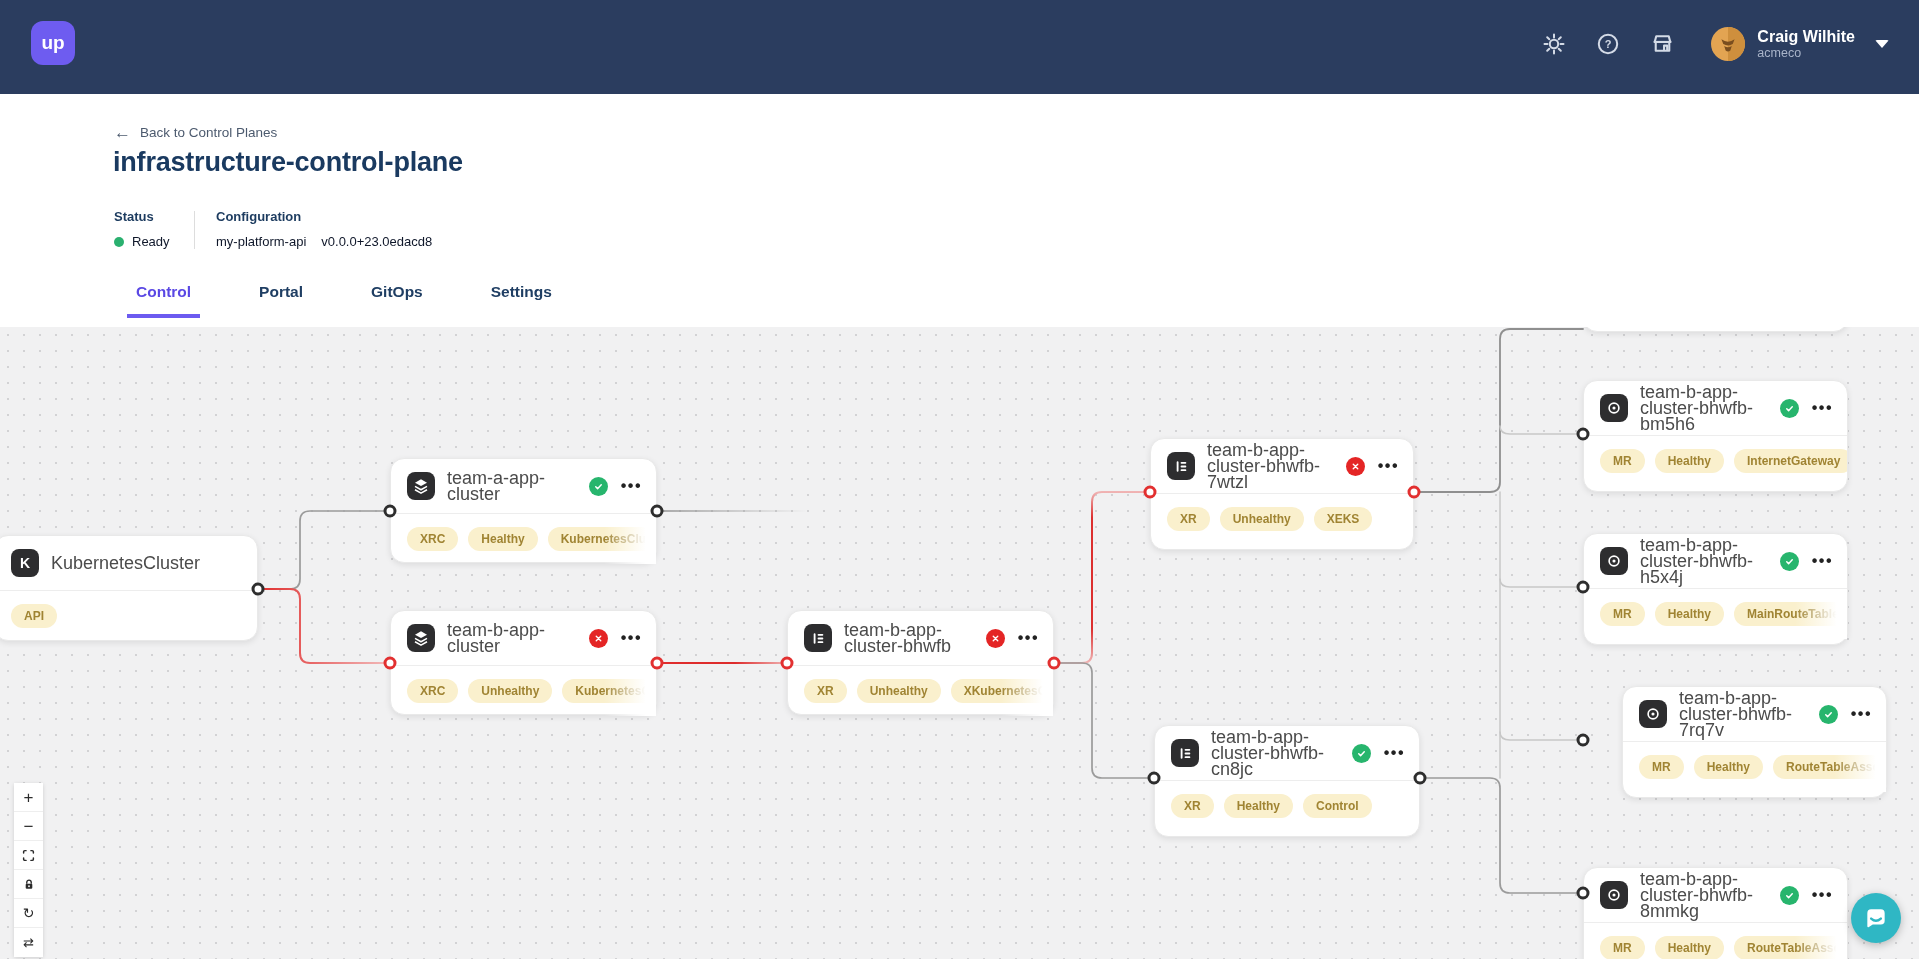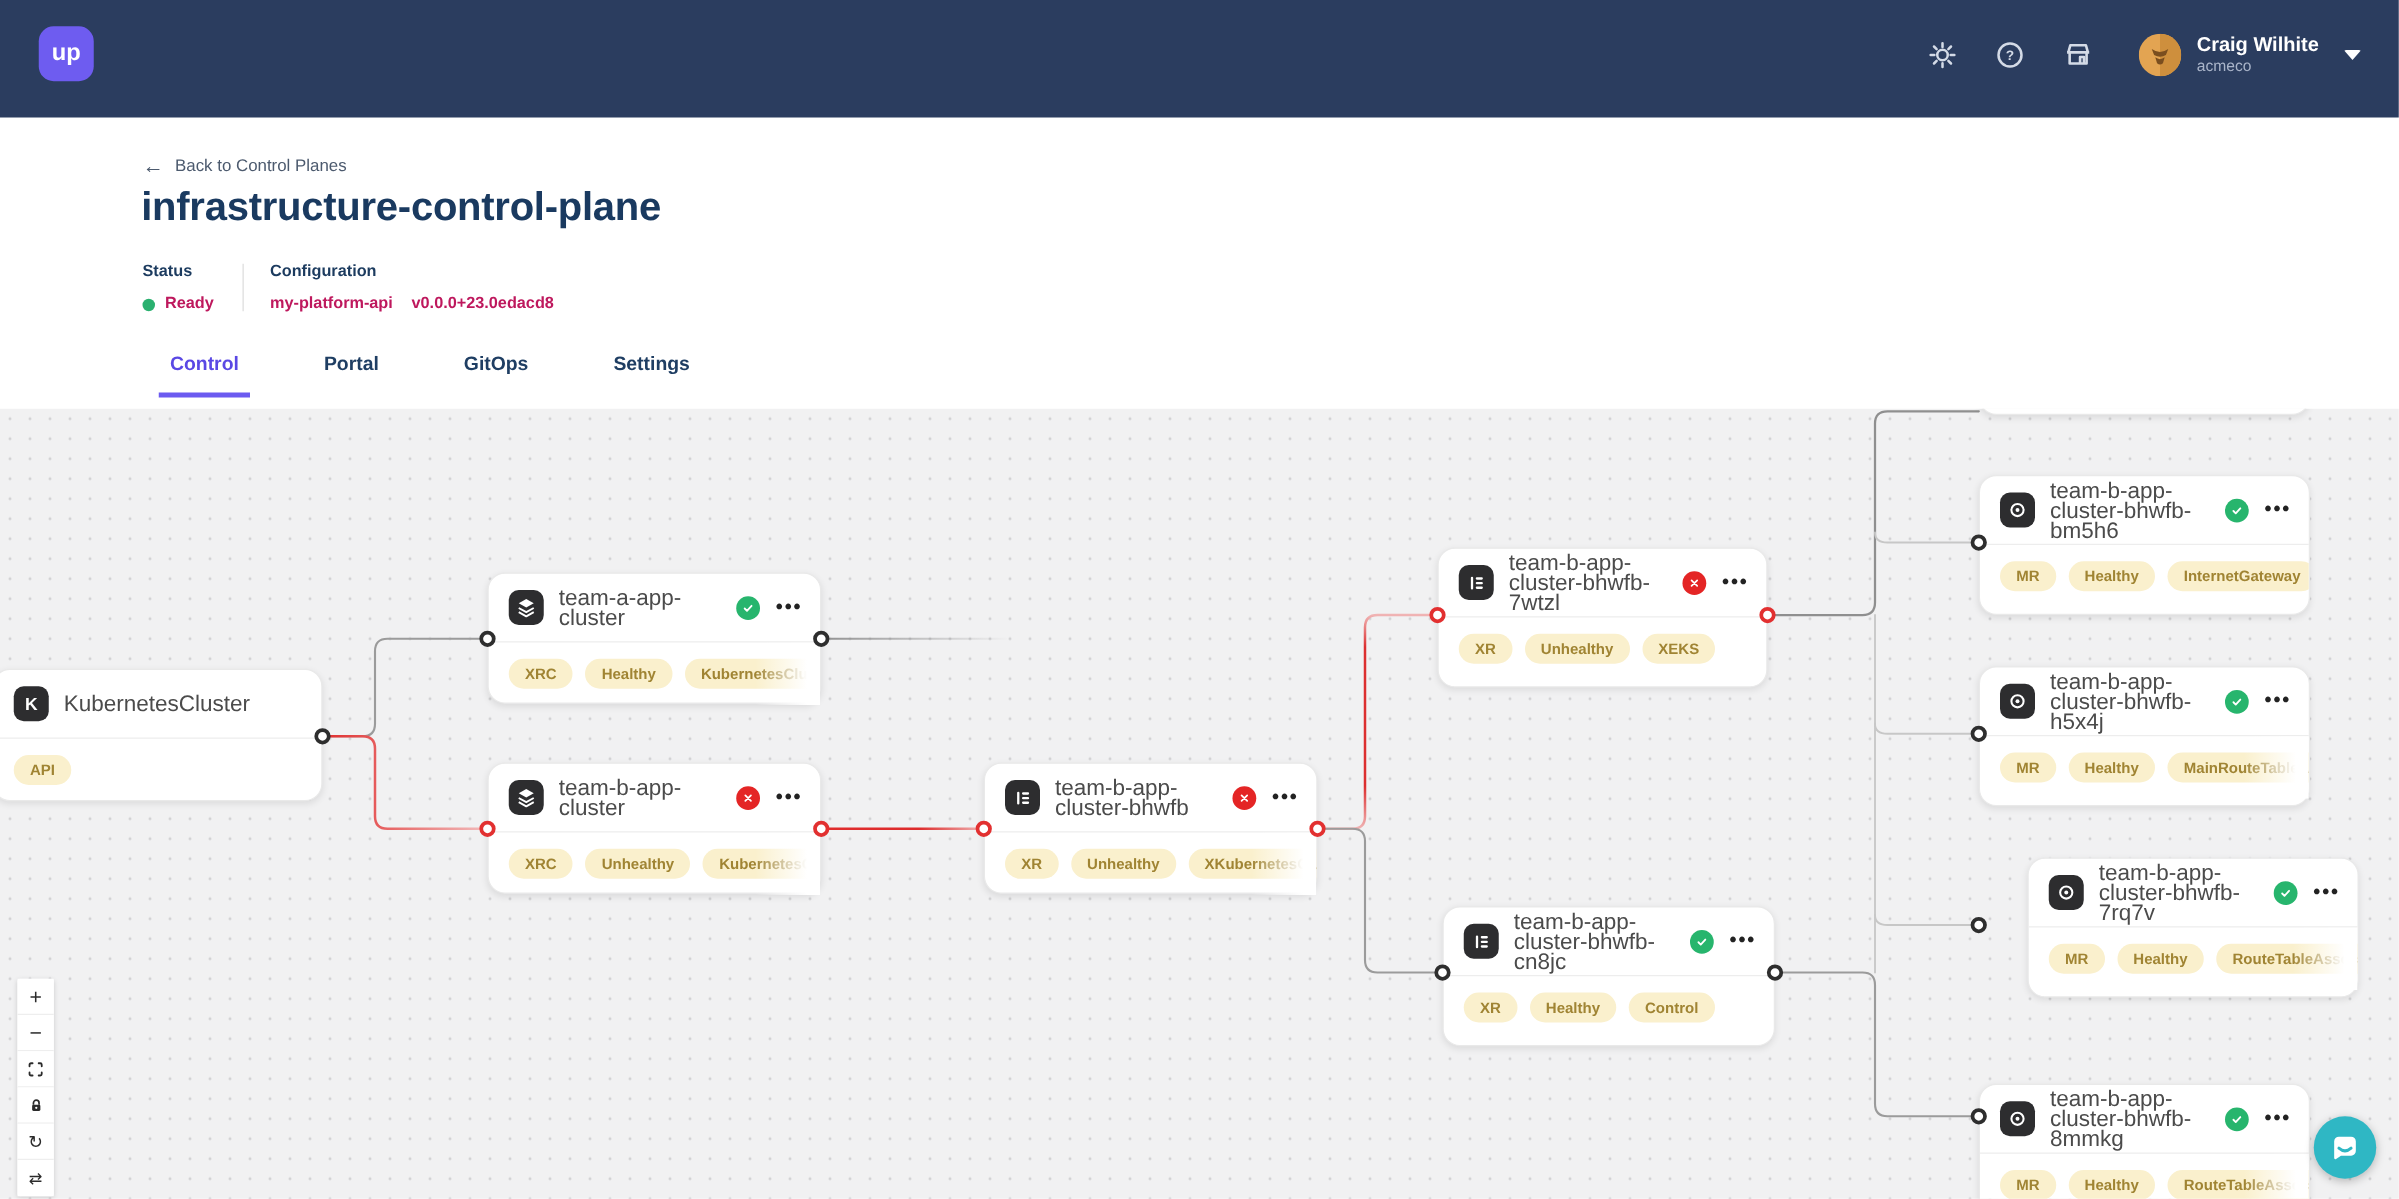--- a/index.html
+++ b/index.html
@@ -23,25 +23,25 @@
   .uname { color:#fff; font-weight:700; font-size:16px; line-height:18px; }
   .uorg  { color:#A9B4C9; font-size:12.5px; line-height:14px; }
   .chev { width:0; height:0; border-left:7px solid transparent; border-right:7px solid transparent;
     border-top:8px solid #fff; margin-left:8px; border-radius:2px; }
 
   
   .pagehead { position:absolute; left:0; top:87px; width:1919px; height:240px; background:#fff; }
   .backlink { position:absolute; left:114px; top:38px; display:flex; align-items:center;
     gap:9px; color:#4C5A6E; font-size:13.5px; cursor:pointer; }
   .backarrow { font-size:17px; line-height:13px; color:#4C5A6E; }
-  .h1 { position:absolute; left:113px; top:60px; font-size:32px; font-weight:700;
+  .h1 { position:absolute; left:113px; top:60px; font-size:27px; font-weight:700;
     color:#1A3A60; letter-spacing:-.2px; }
   .metarow { position:absolute; left:114px; top:122px; display:flex; }
   .metalabel { font-size:13px; font-weight:700; color:#1C3B5F; margin-bottom:10px; }
-  .metaval { font-size:13px; color:#be185d; display:flex; align-items:flex-end; gap:8px;font-weight:bold; }
+  .metaval { font-size:13px; color:#0f172a; display:flex; align-items:center; gap:8px; }
   .statusdot { width:10px; height:10px; border-radius:50%; background:#2AB06F; }
   .vdiv { width:1px; background:#DDDDDD; margin:2px 0 0 0; align-self:stretch; }
   .m-status { width:80px; }
   .m-config { padding-left:21px; }
   .cfgvals { display:flex; gap:15px; }
   .tabs { position:absolute; left:127px; top:196px; display:flex; gap:50px; }
   .tab { font-size:15.5px; font-weight:700; color:#1F3E63; padding:0 9px 13px 9px;
     border-bottom:4px solid transparent; cursor:pointer; }
   .tab.active { color:#5A48E4; border-bottom-color:#6C5BF0; }
 

